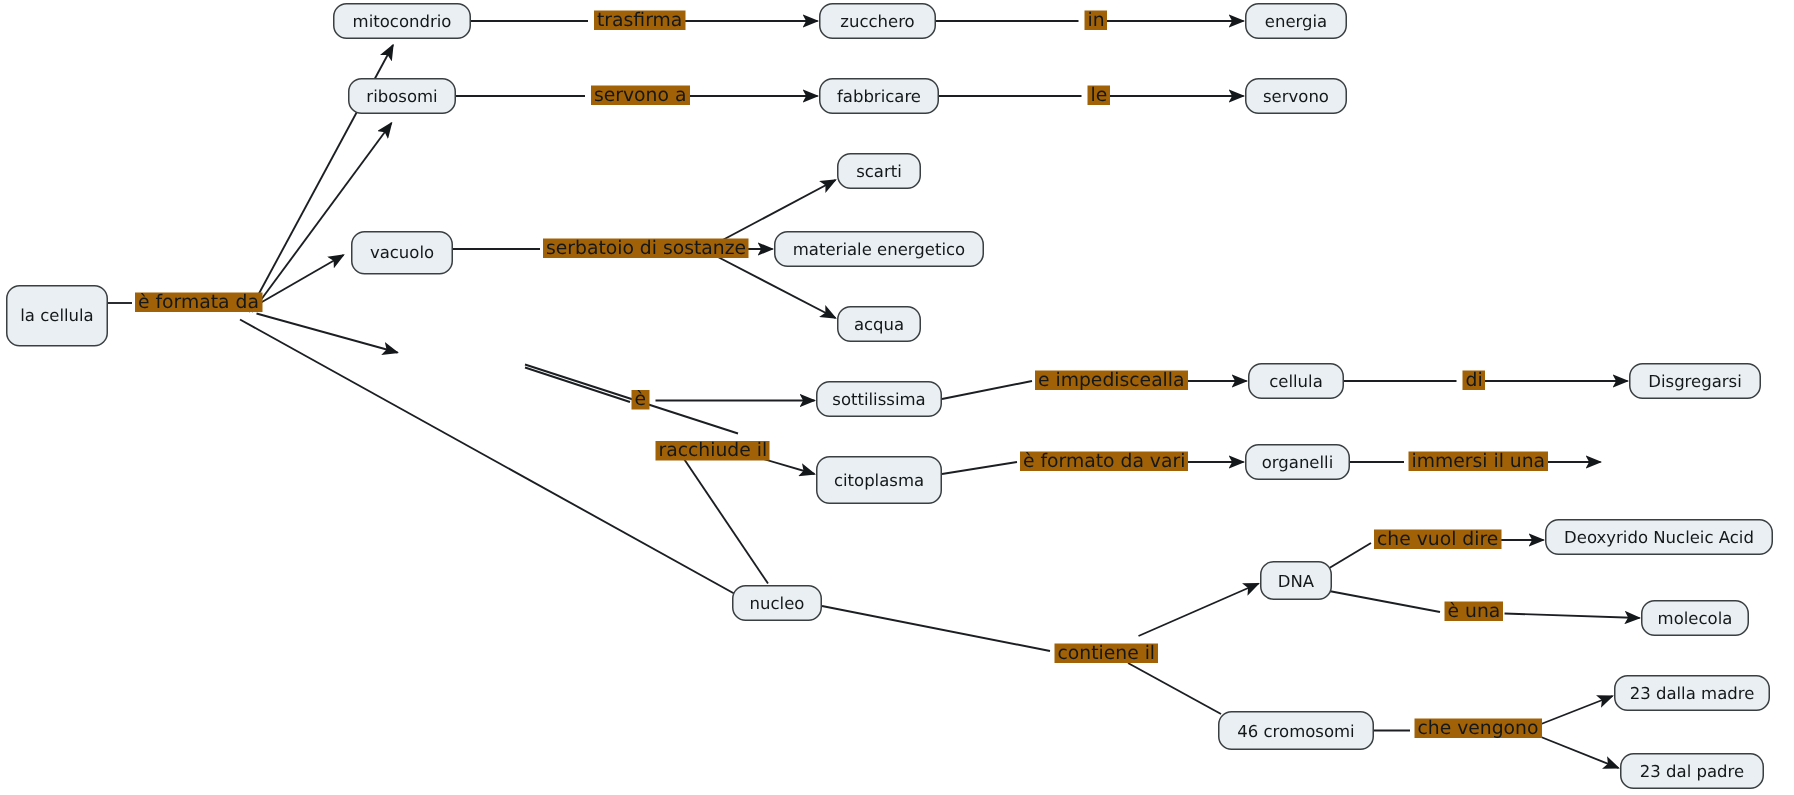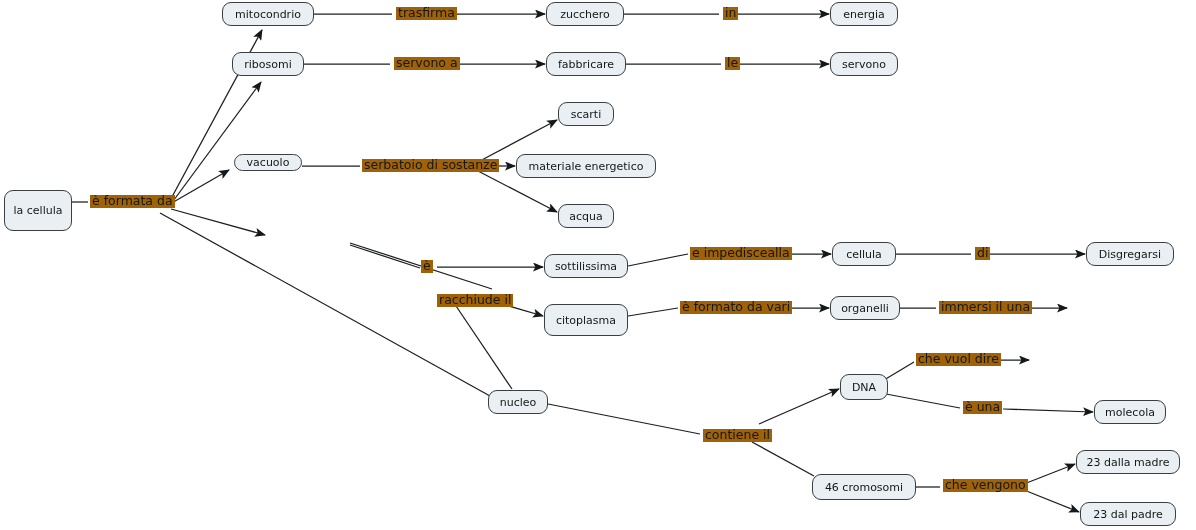--- a/index.html
+++ b/index.html
@@ -95,30 +95,31 @@
   </svg>
 
   <div class="node" style="left:4px;top:190px;width:68px;height:41px;">la cellula</div>
   <div class="node" style="left:222px;top:2px;width:92px;height:24px;">mitocondrio</div>
   <div class="node" style="left:546px;top:2px;width:78px;height:24px;">zucchero</div>
   <div class="node" style="left:830px;top:2px;width:68px;height:24px;">energia</div>
   <div class="node" style="left:232px;top:52px;width:72px;height:24px;">ribosomi</div>
   <div class="node" style="left:546px;top:52px;width:80px;height:24px;">fabbricare</div>
   <div class="node" style="left:830px;top:52px;width:68px;height:24px;">servono</div>
   <div class="node" style="left:558px;top:102px;width:56px;height:24px;">scarti</div>
-  <div class="node" style="left:234px;top:154px;width:68px;height:17px;">vacuolo</div>
+  <div class="node" style="left:234px;top:154px;width:68px;height:29px;">vacuolo</div>
   <div class="node" style="left:516px;top:154px;width:140px;height:24px;">materiale energetico</div>
   <div class="node" style="left:558px;top:204px;width:56px;height:24px;">acqua</div>
   <div class="node" style="left:544px;top:254px;width:84px;height:24px;">sottilissima</div>
   <div class="node" style="left:832px;top:242px;width:64px;height:24px;">cellula</div>
   <div class="node" style="left:1086px;top:242px;width:88px;height:24px;">Disgregarsi</div>
   <div class="node" style="left:544px;top:304px;width:84px;height:32px;">citoplasma</div>
   <div class="node" style="left:830px;top:296px;width:70px;height:24px;">organelli</div>
   <div class="node" style="left:488px;top:390px;width:60px;height:24px;">nucleo</div>
   <div class="node" style="left:840px;top:374px;width:48px;height:26px;">DNA</div>
+  <div class="node" style="left:1030px;top:346px;width:152px;height:24px;">Deoxyrido Nucleic Acid</div>
   <div class="node" style="left:1094px;top:400px;width:72px;height:24px;">molecola</div>
   <div class="node" style="left:812px;top:474px;width:104px;height:26px;">46 cromosomi</div>
   <div class="node" style="left:1076px;top:450px;width:104px;height:24px;">23 dalla madre</div>
   <div class="node" style="left:1080px;top:502px;width:96px;height:24px;">23 dal padre</div>
 
   <div class="linklabel" style="left:90px;top:195px;">è formata da</div>
   <div class="linklabel" style="left:396px;top:7px;">trasfirma</div>
   <div class="linklabel" style="left:723px;top:7px;">in</div>
   <div class="linklabel" style="left:394px;top:57px;">servono a</div>
   <div class="linklabel" style="left:725px;top:57px;">le</div>

